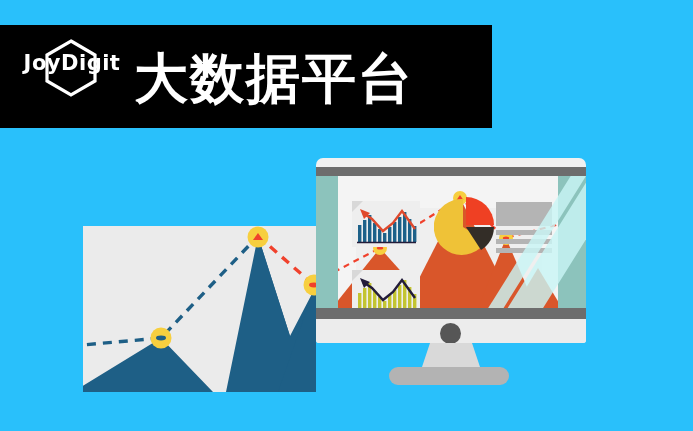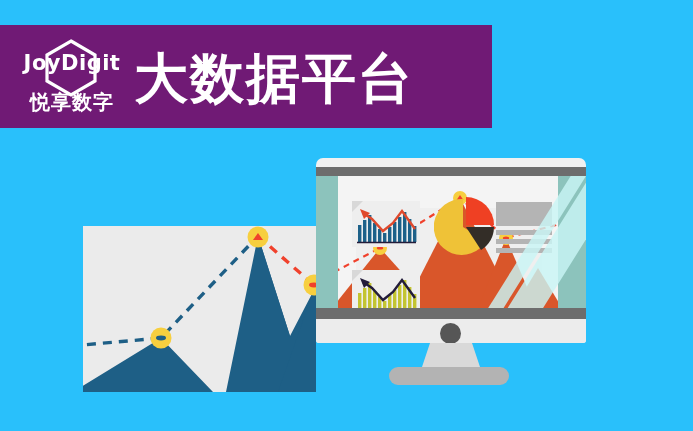--- a/index.html
+++ b/index.html
@@ -16,21 +16,21 @@
     background: #29c0fb;
   }
 
   
   .banner {
     position: absolute;
     left: 0;
     top: 25px;
     width: 492px;
     height: 103px;
-    background: #701a75;
+    background: #000000;
   }
   .logo-block {
     position: absolute;
     left: 18px;
     top: 12px;
     width: 108px;
     height: 80px;
   }
   .hexagon {
     position: absolute;
@@ -233,21 +233,20 @@
 
   <div class="banner">
 
     <div class="logo-block">
       <div class="hexagon">
         <svg width="58" height="58" viewBox="0 0 58 58">
           <polygon points="29,2 53,16 53,42 29,56 5,42 5,16" fill="none" stroke="#ffffff" stroke-width="3.2"></polygon>
         </svg>
       </div>
       <div class="logo-word">JoyDigit</div>
-      <div class="logo-sub">悦享数字</div>
     </div>
 
     <div class="banner-title">大数据平台</div>
   </div>
 
   <div class="left-panel">
     <svg width="233" height="166" viewBox="0 0 233 166">
 
       <polygon points="-10,166 78,112 130,166 143,166 175,10 207,110 216,166 -10,166" fill="#1e5f86"></polygon>
       <polygon points="175,10 207,110 232,62 246,166 175,166" fill="#1e5f86"></polygon>

